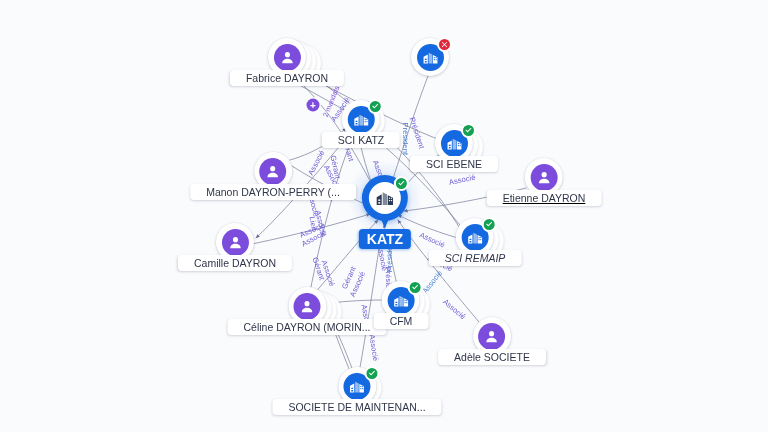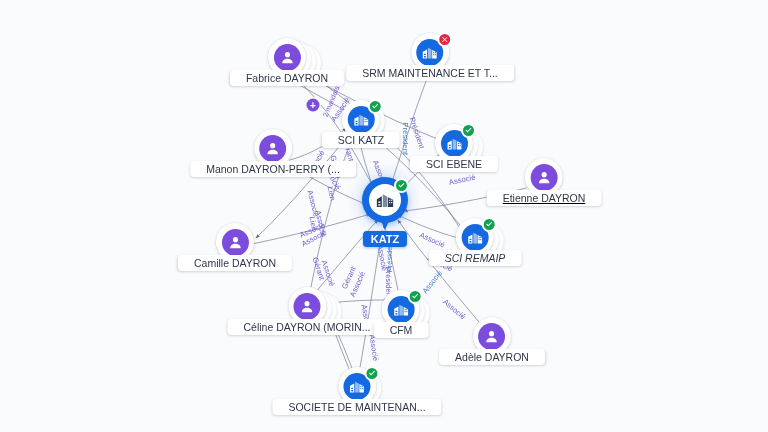--- a/index.html
+++ b/index.html
@@ -129,21 +129,21 @@
     font-size: 10.5px;
     color: #30364a;
     white-space: nowrap;
     box-shadow: 0 1px 2.5px rgba(40,50,80,.20);
     position: relative; z-index: 11;
   }
   .label-focus {
     background: #1569e0;
     color: #ffffff;
     font-weight: 700;
-    font-size: 11px;
+    font-size: 14px;
     padding: 2px 8px;
     margin-top: -4px;
     box-shadow: 0 1px 3px rgba(21,105,224,.40);
   }
 
   
   .edge-label {
     position: absolute;
     font-size: 7.5px;
     color: #6a5bd4;
@@ -294,21 +294,20 @@
                 <path d="M4 17h2.6v2H4z" fill="#1569e0"></path>
               </svg>
             </div>
             <div class="badge badge-closed">
               <svg viewBox="0 0 24 24">
                 <path d="M19 6.4L17.6 5 12 10.6 6.4 5 5 6.4 10.6 12 5 17.6 6.4 19 12 13.4 17.6 19 19 17.6 13.4 12z"></path>
               </svg>
             </div>
           </div>
         </div>
-        <div class="node-label">SRM MAINTENANCE ET T...</div>
       </div>
       <div class="node" style="left: 361px; top: 124px;">
         <div class="node-stack">
           <div class="node-ghost g1"></div>
           <div class="node-disc">
             <div class="node-inner inner-company">
               <svg viewBox="0 0 24 24" fill="#ffffff">
                 <path d="M2.2 20.5V11l6-3.4V20.5z"></path>
                 <path d="M9.4 20.5V5.2l5.2 2.6V20.5z" fill="#ffffff" opacity=".55"></path>
                 <path d="M15.4 20.5V8.6l6.4 3V20.5z"></path>
@@ -349,21 +348,21 @@
             </div>
             <div class="badge badge-active">
               <svg viewBox="0 0 24 24">
                 <path d="M20 6.5L9.6 17 4 11.6l2-2 3.6 3.5L18 4.6z"></path>
               </svg>
             </div>
           </div>
         </div>
         <div class="node-label">SCI EBENE</div>
       </div>
-      <div class="node" style="left: 273px; top: 153px;">
+      <div class="node" style="left: 273px; top: 176px;">
         <div class="node-stack">
           <div class="node-disc">
             <div class="node-inner inner-person">
               <svg viewBox="0 0 24 24" fill="#ffffff">
                 <circle cx="12" cy="8" r="3.6"></circle>
                 <path d="M4.6 20c0-4.1 3.3-6.4 7.4-6.4s7.4 2.3 7.4 6.4z"></path>
               </svg>
             </div>
           </div>
         </div>
@@ -431,21 +430,21 @@
             <div class="node-inner inner-person">
               <svg viewBox="0 0 24 24" fill="#ffffff">
                 <circle cx="12" cy="8" r="3.6"></circle>
                 <path d="M4.6 20c0-4.1 3.3-6.4 7.4-6.4s7.4 2.3 7.4 6.4z"></path>
               </svg>
             </div>
           </div>
         </div>
         <div class="node-label">Céline DAYRON (MORIN...</div>
       </div>
-      <div class="node" style="left: 401px; top: 314px;">
+      <div class="node" style="left: 401px; top: 305px;">
         <div class="node-stack">
           <div class="node-ghost g1"></div>
           <div class="node-ghost g2"></div>
           <div class="node-disc">
             <div class="node-inner inner-company">
               <svg viewBox="0 0 24 24" fill="#ffffff">
                 <path d="M2.2 20.5V11l6-3.4V20.5z"></path>
                 <path d="M9.4 20.5V5.2l5.2 2.6V20.5z" fill="#ffffff" opacity=".55"></path>
                 <path d="M15.4 20.5V8.6l6.4 3V20.5z"></path>
                 <rect x="16.8" y="11.4" width="1.5" height="1.5" fill="#1569e0"></rect>
@@ -469,21 +468,21 @@
         <div class="node-stack">
           <div class="node-disc">
             <div class="node-inner inner-person">
               <svg viewBox="0 0 24 24" fill="#ffffff">
                 <circle cx="12" cy="8" r="3.6"></circle>
                 <path d="M4.6 20c0-4.1 3.3-6.4 7.4-6.4s7.4 2.3 7.4 6.4z"></path>
               </svg>
             </div>
           </div>
         </div>
-        <div class="node-label">Adèle DAYRON</div>
+        <div class="node-label">Adèle SOCIETE</div>
       </div>
       <div class="node" style="left: 357px; top: 391px;">
         <div class="node-stack">
           <div class="node-ghost g1"></div>
           <div class="node-disc">
             <div class="node-inner inner-company">
               <svg viewBox="0 0 24 24" fill="#ffffff">
                 <path d="M2.2 20.5V11l6-3.4V20.5z"></path>
                 <path d="M9.4 20.5V5.2l5.2 2.6V20.5z" fill="#ffffff" opacity=".55"></path>
                 <path d="M15.4 20.5V8.6l6.4 3V20.5z"></path>

